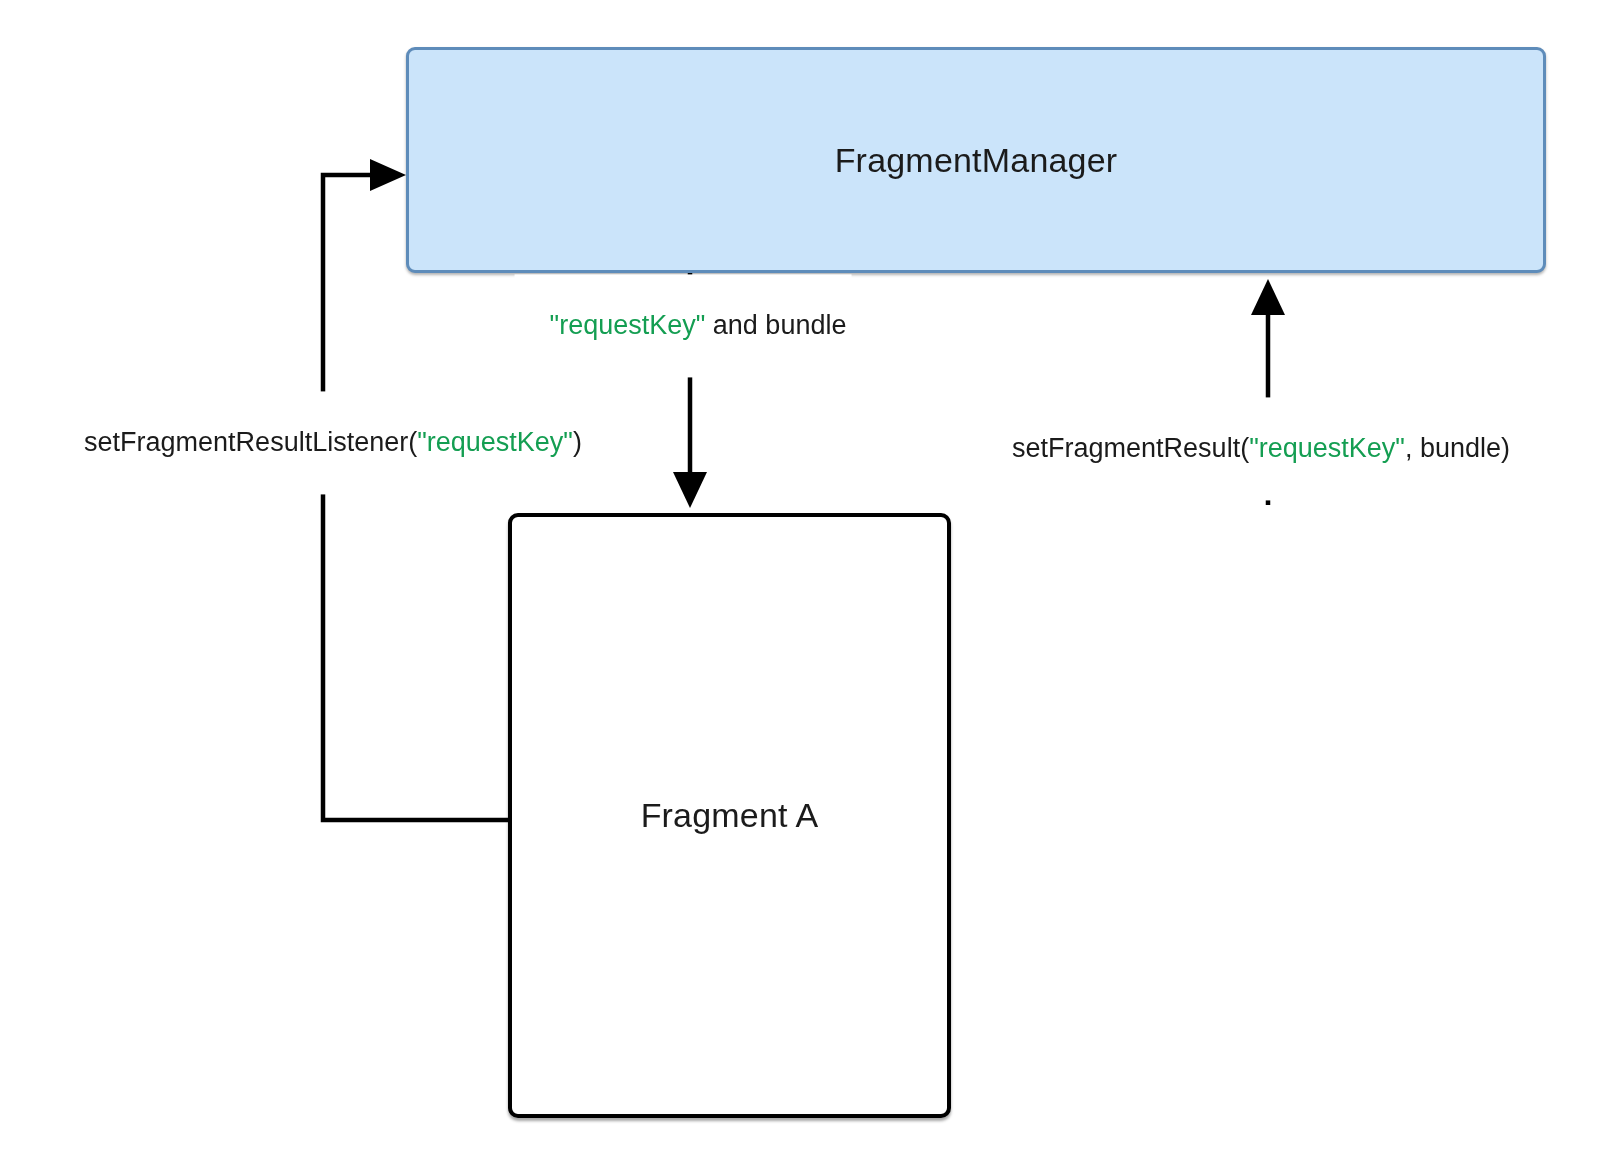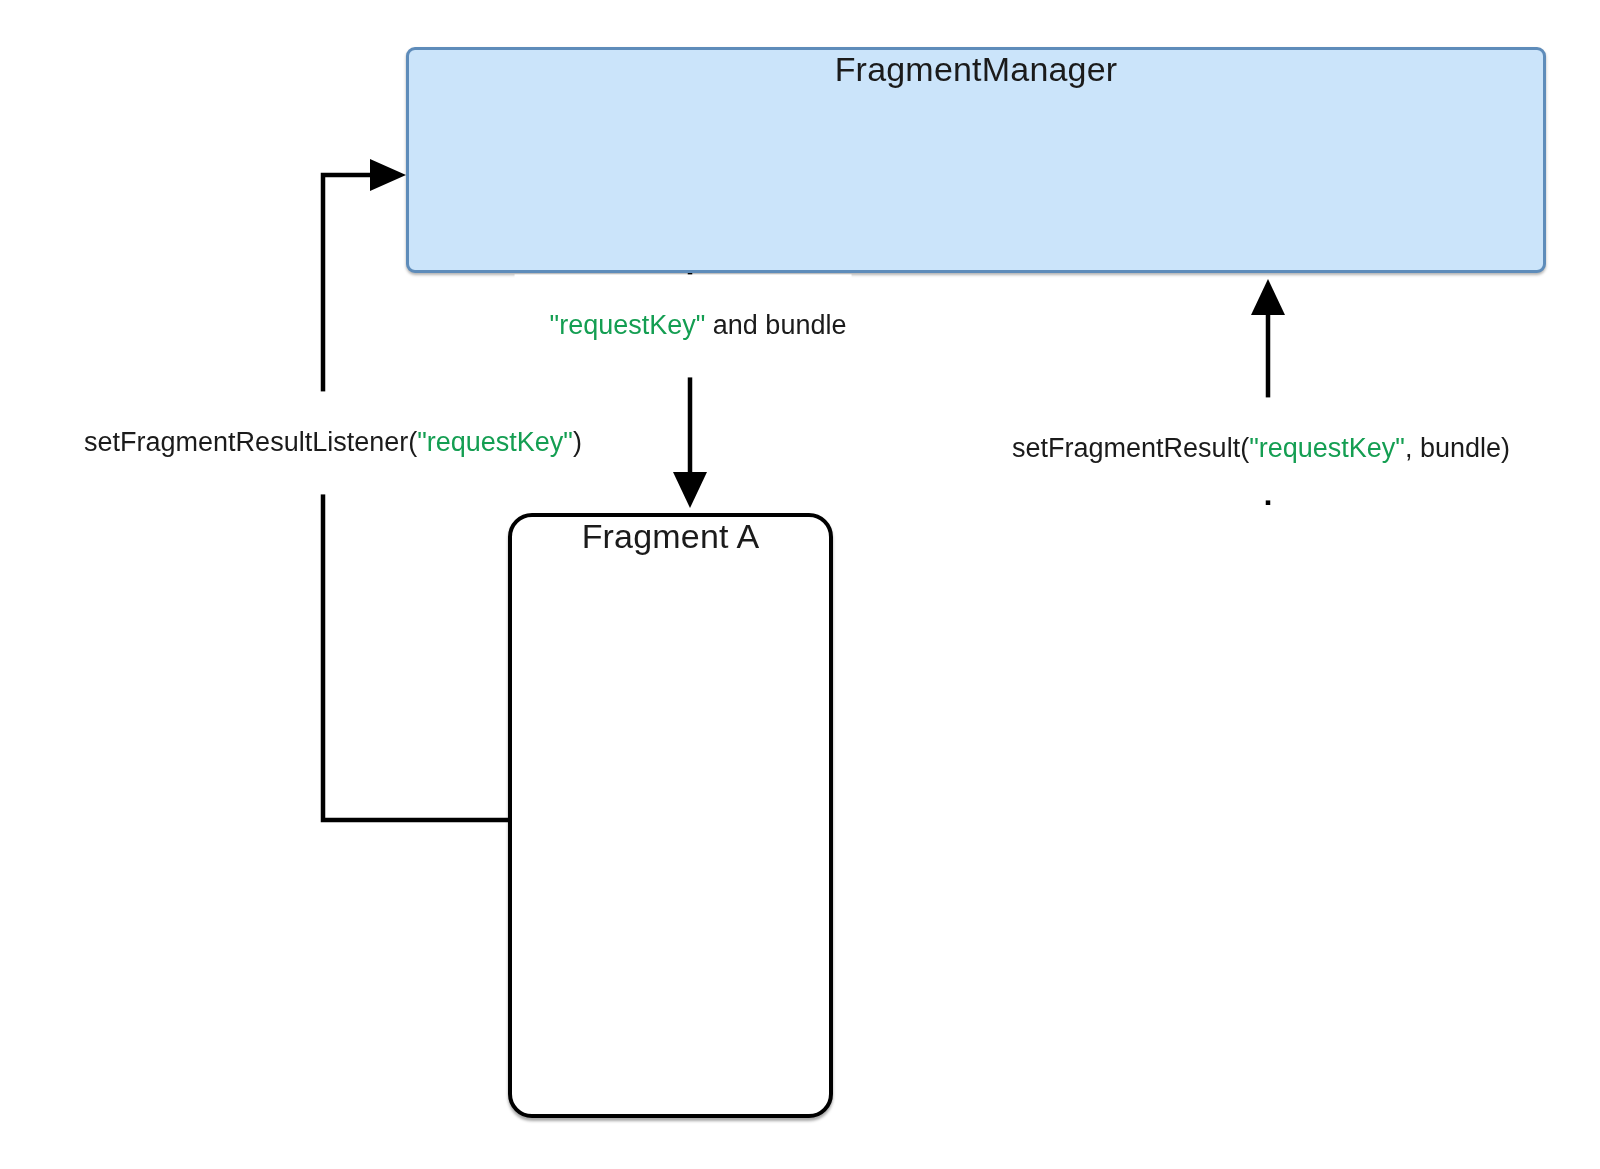--- a/index.html
+++ b/index.html
@@ -28,37 +28,38 @@
     fill: none;
   }
   .head {
     fill: var(--line, #000000);
     stroke: none;
   }
   .box {
     position: absolute;
     box-sizing: border-box;
     display: flex;
+    align-items: center;
     justify-content: center;
     z-index: 2;
   }
   .box-manager {
     left: 406px; top: 47px;
     width: 1140px; height: 226px;
     background: var(--manager-fill, #cbe4fa);
     border: 3px solid var(--manager-border, #5e8cba);
     border-radius: 9px;
     box-shadow: 0 2px 3px rgba(0,0,0,0.30);
   }
   .box-fragment {
-    width: 325px; height: 605px;
+    width: 443px; height: 605px;
     top: 513px;
     background: var(--fragment-fill, #ffffff);
     border: 4px solid var(--fragment-border, #000000);
-    border-radius: 24px;
+    border-radius: 10px;
     box-shadow: 0 3px 3px rgba(0,0,0,0.35);
   }
   .box-fragment-a { left: 508px; }
   .box-fragment-b { left: 1078px; }
   .box-title {
     font-size: 34px;
     color: var(--text, #1b1b1b);
     letter-spacing: 0.2px;
   }
   .edge-label {

